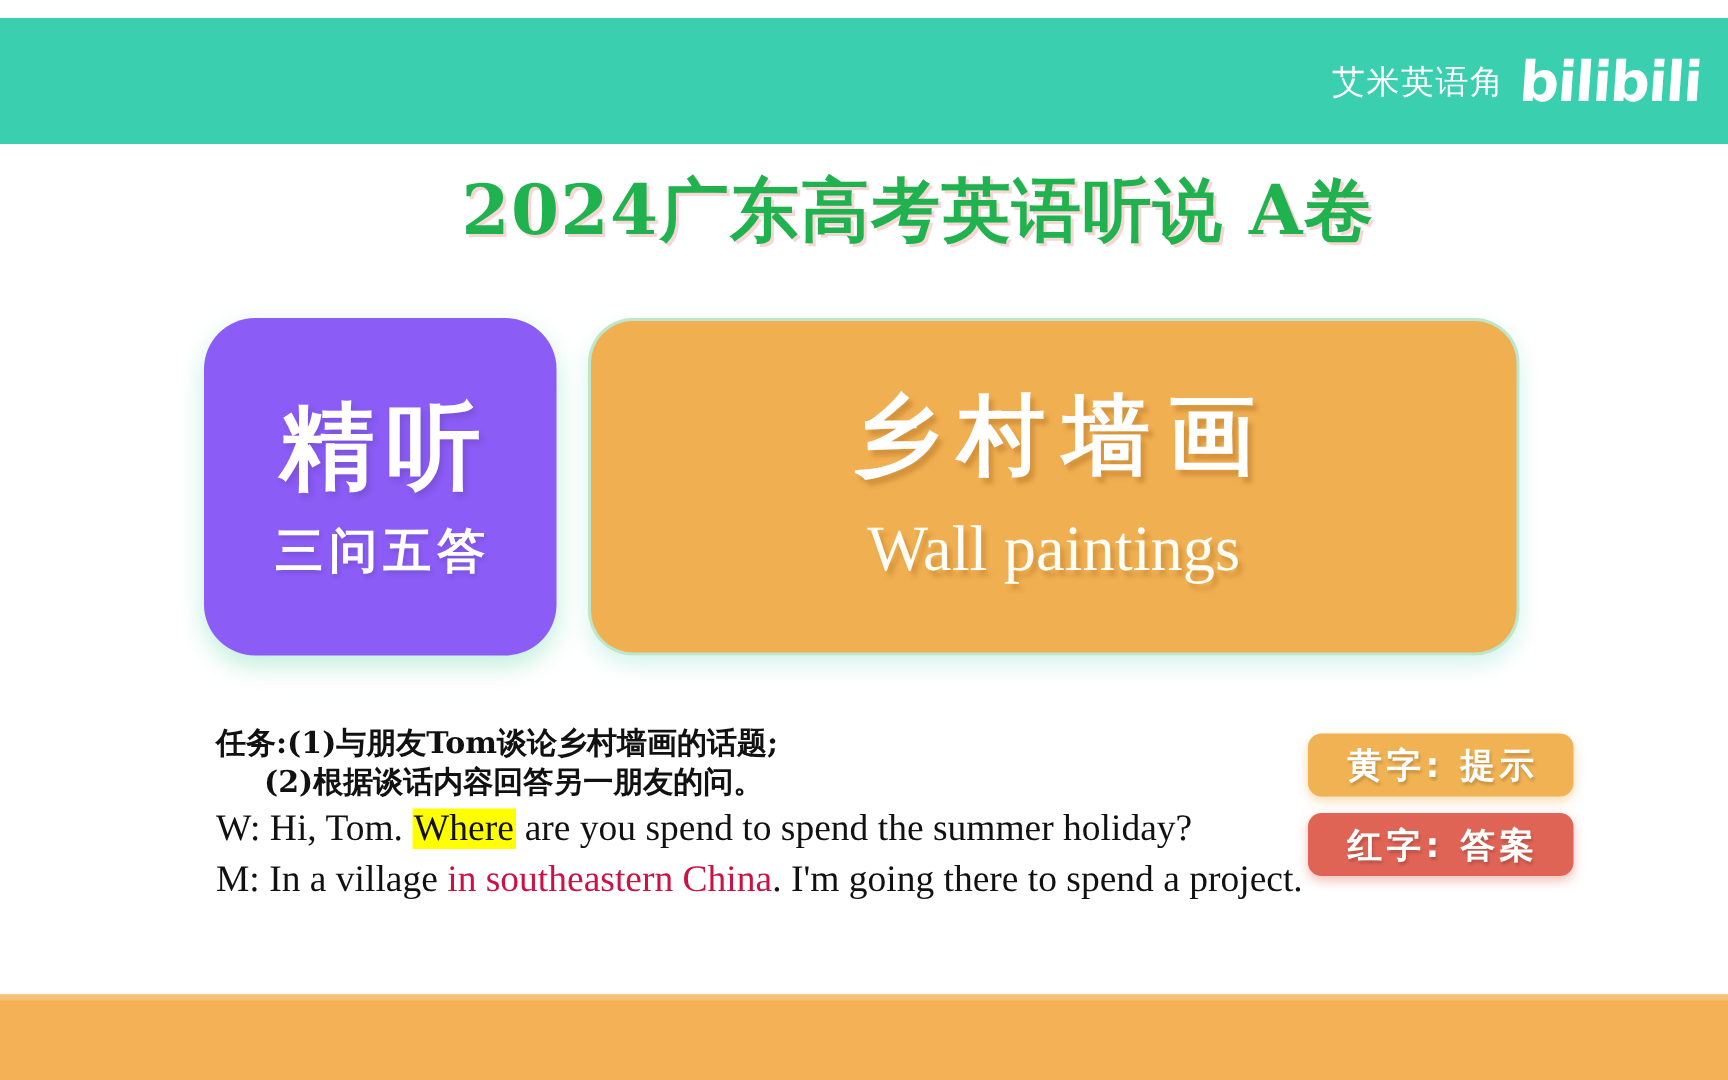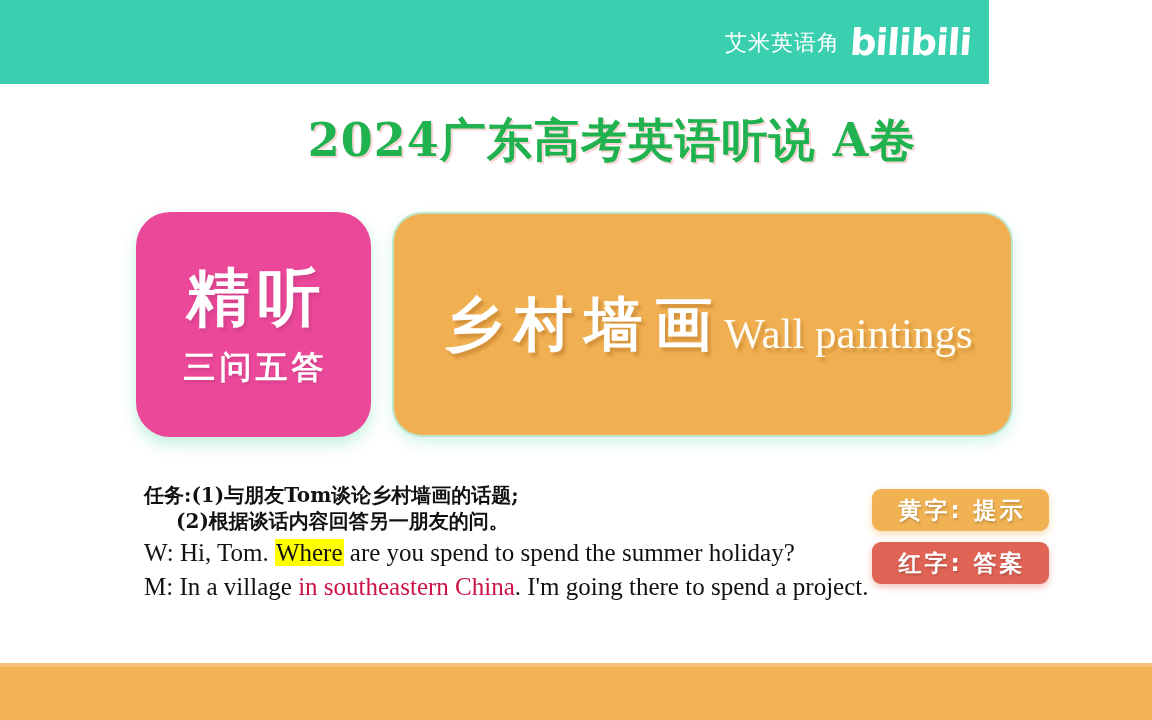--- a/index.html
+++ b/index.html
@@ -13,22 +13,22 @@
     height: 720px;
     position: relative;
     overflow: hidden;
     font-family: "Liberation Serif", "DejaVu Serif", serif;
     background: #ffffff;
   }
 
   
   .top-bar {
     position: absolute;
-    left: 0; top: 0;
-    width: 989px;
+    left: 0; top: 12px;
+    width: 1152px;
     height: 84px;
     background: #3ACFAF;
   }
   .channel-area {
     position: absolute;
     right: 18px;
     top: 24px;
     display: flex;
     align-items: center;
     gap: 10px;
@@ -77,21 +77,21 @@
     left: 0;
     top: 212px;
   }
 
   .green-card {
     position: absolute;
     left: 136px;
     top: 0;
     width: 235px;
     height: 225px;
-    background: #ec4899;
+    background: #8b5cf6;
     border-radius: 34px;
     box-shadow: 0 7px 16px rgba(120, 220, 180, 0.45);
     display: flex;
     flex-direction: column;
     align-items: center;
     justify-content: center;
     box-sizing: border-box;
     padding-top: 6px;
   }
   .green-card .big {
@@ -119,21 +119,21 @@
     position: absolute;
     left: 392px;
     top: 0;
     width: 621px;
     height: 225px;
     background: #F0AF51;
     border-radius: 30px;
     border: 2px solid rgba(180, 240, 225, 0.85);
     box-sizing: border-box;
     display: flex;
-    flex-direction: row;
+    flex-direction: column;
     align-items: center;
     justify-content: center;
     box-shadow: 0 6px 14px rgba(180, 235, 220, 0.55);
   }
   .orange-card .cn {
     color: #ffffff;
     font-family: "DejaVu Sans", "Liberation Sans", sans-serif;
     font-weight: 700;
     font-size: 58px;
     letter-spacing: 12px;

